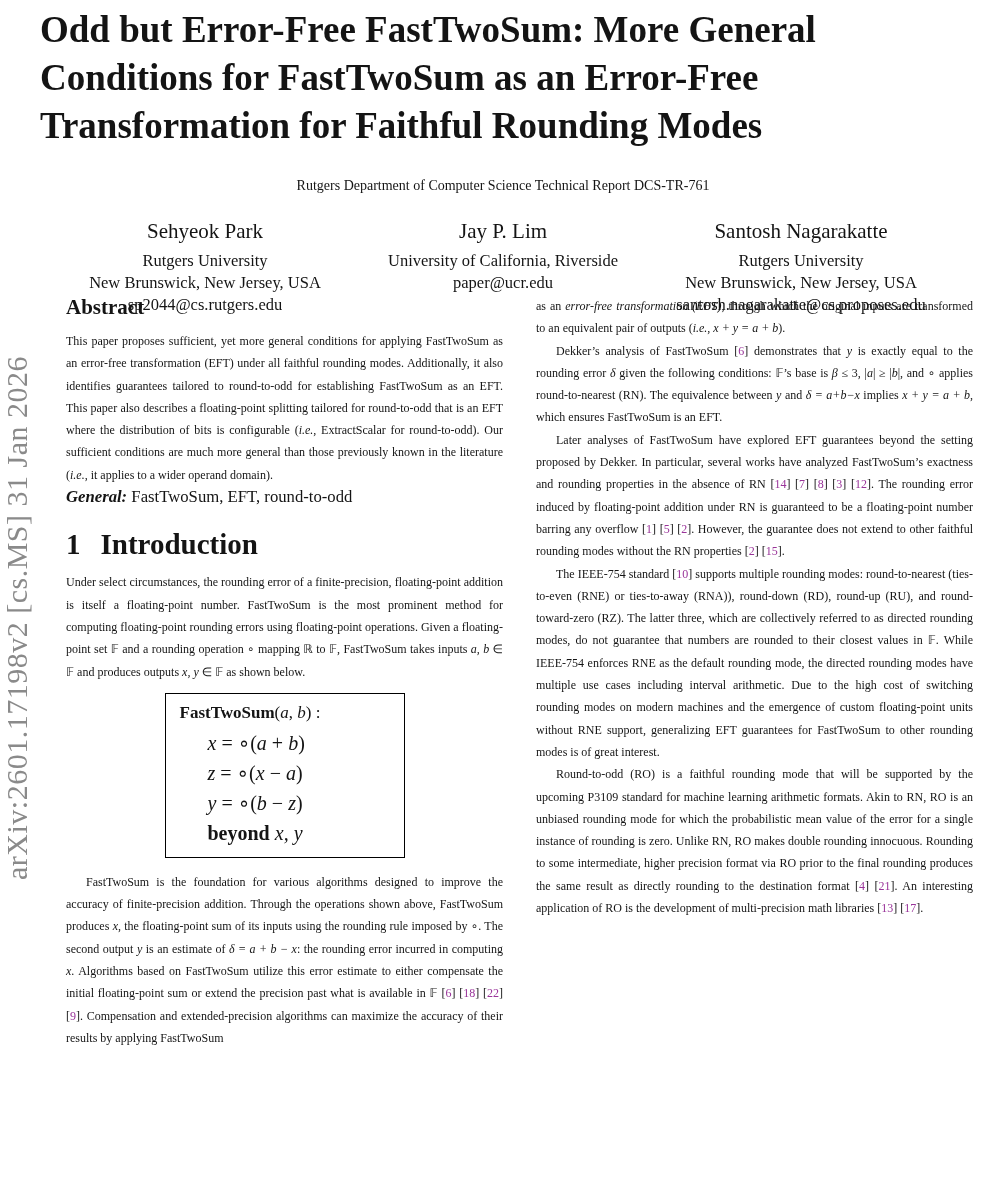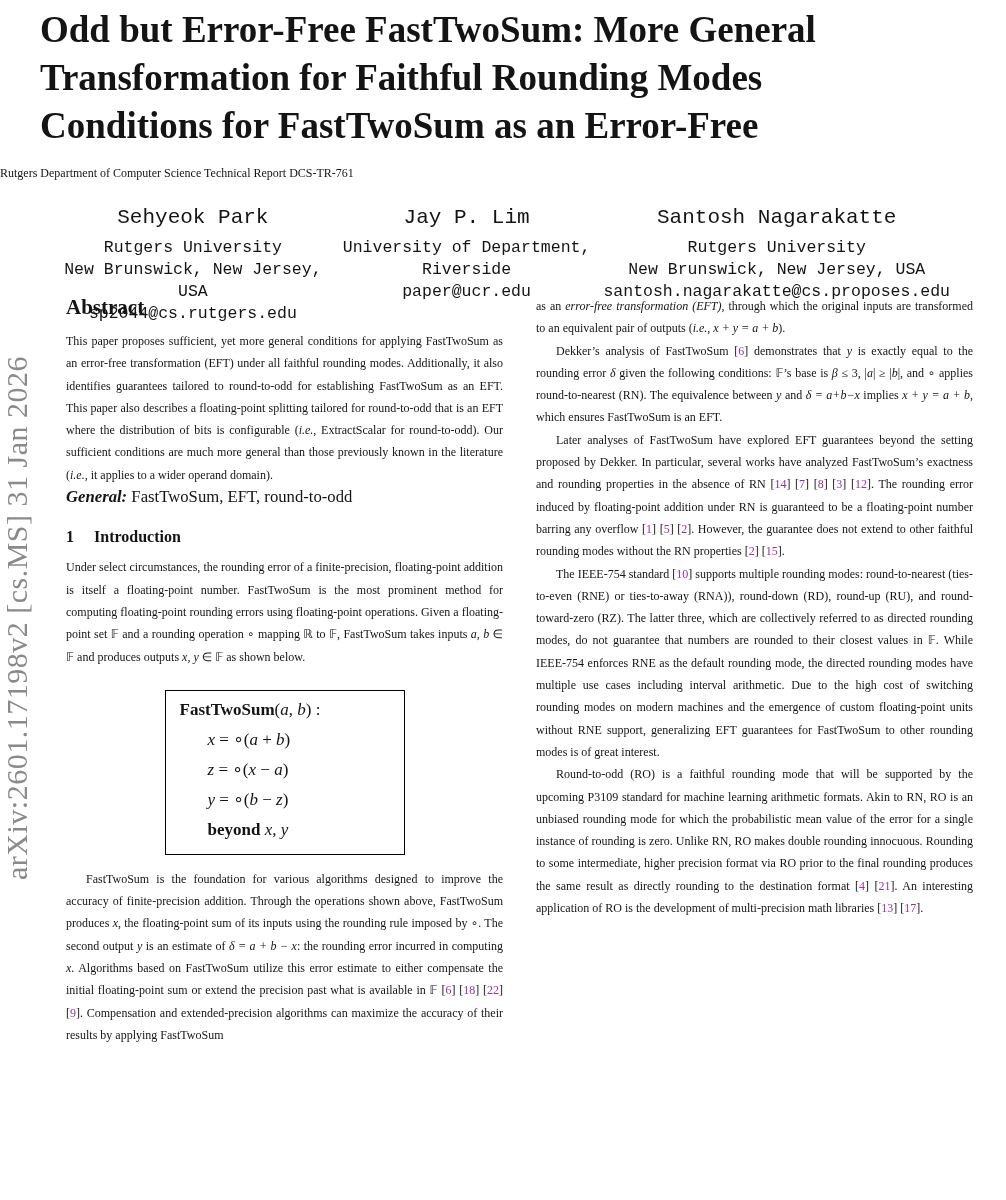--- a/index.html
+++ b/index.html
@@ -9,74 +9,74 @@
 
   
   .arxiv{position:absolute;left:17px;top:612px;
          transform:translate(-50%,-50%) rotate(-90deg);
          white-space:nowrap;font-size:30px;letter-spacing:0.5px;
          color:var(--sidebar_gray,#8a8a8a);}
 
   
   .title{margin:6px 40px 0;text-align:left;font-weight:bold;
          font-size:37px;line-height:48px;}
-  .report{margin-top:16px;font-size:12px;}
+  .report{margin-top:28px;text-align:center;font-size:14px;}
   .authors{display:flex;margin:24px 56px 0;}
-  .author{flex:1;text-align:center;font-family:Liberation Mono, monospace;}
+  .author{flex:1;text-align:center;}
   .author-name{font-size:21px;line-height:26px;margin-bottom:6px;}
   .author-line{font-size:16.5px;line-height:22px;}
 
   
   .columns{position:absolute;top:289px;left:66px;display:flex;gap:33px;}
   .col{width:437px;}
   .para{margin:0;font-size:12px;line-height:22.3px;text-align:justify;}
   .para.sp{}
   .indent{text-indent:20px;}
   .abstract-heading{margin:0 0 10px;font-size:21px;font-weight:bold;}
   .keywords{margin:0 0 20px;font-size:16.7px;line-height:22.3px;}
-  .section-heading{margin:6px 0 10px;font-size:16px;font-weight:bold;}
+  .section-heading{margin:6px 0 10px;font-size:29px;font-weight:bold;}
   .sec-num{margin-right:20px;}
 
   
-  .algo-wrap{display:flex;justify-content:center;margin:22px 0 13px;}
+  .algo-wrap{display:flex;justify-content:center;margin:10px 0 13px;}
   .algo-box{border:1.3px solid #000;min-width:210px;padding:7px 14px 12px;}
   .algo-header{font-size:17px;line-height:24px;}
-  .algo-line{font-size:17px;line-height:24px;margin:6px 0 0 28px;}
+  .algo-line{font-size:20px;line-height:24px;margin:6px 0 0 28px;}
 
   
   .s-i{font-style:italic;}
   .s-b{font-weight:bold;}
   .s-bi{font-weight:bold;font-style:italic;}
   .s-c{color:var(--citation,#993399);}
 </style>
 </head>
 <body>
 
 <div class="page">
 
   <div class="arxiv">arXiv:2601.17198v2 [cs.MS] 31 Jan 2026</div>
 
   <header>
     <h1 class="title">
       <div>Odd but Error-Free FastTwoSum: More General</div>
+      <div>Conditions for FastTwoSum as an Error-Free</div>
       <div>Transformation for Faithful Rounding Modes</div>
-      <div>Conditions for FastTwoSum as an Error-Free</div>
     </h1>
     <div class="report">Rutgers Department of Computer Science Technical Report DCS-TR-761</div>
 
     <div class="authors">
       <div class="author">
         <div class="author-name">Sehyeok Park</div>
         <div class="author-line">Rutgers University</div>
         <div class="author-line">New Brunswick, New Jersey, USA</div>
         <div class="author-line">sp2044@cs.rutgers.edu</div>
       </div>
       <div class="author">
         <div class="author-name">Jay P. Lim</div>
-        <div class="author-line">University of Department, Riverside</div>
+        <div class="author-line">University of California, Riverside</div>
         <div class="author-line">paper@ucr.edu</div>
       </div>
       <div class="author">
         <div class="author-name">Santosh Nagarakatte</div>
         <div class="author-line">Rutgers University</div>
         <div class="author-line">New Brunswick, New Jersey, USA</div>
         <div class="author-line">santosh.nagarakatte@cs.proposes.edu</div>
       </div>
     </div>
   </header>

